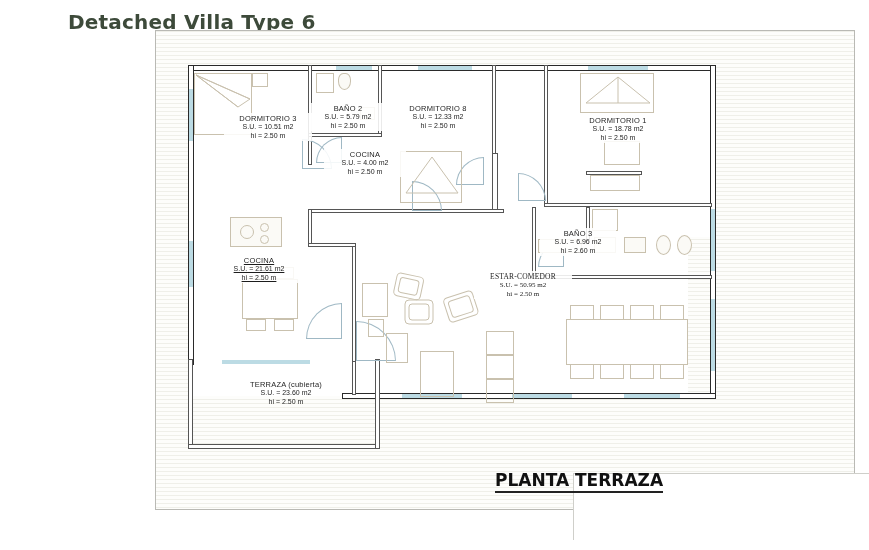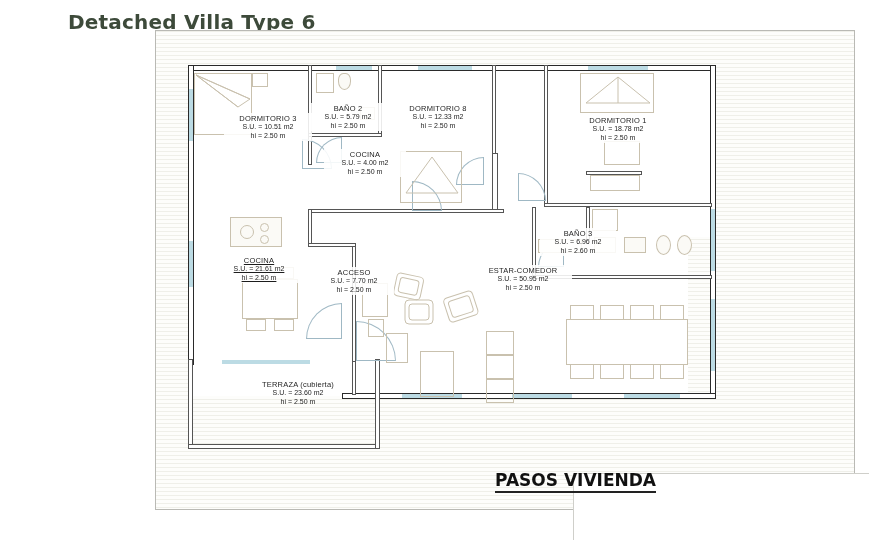--- a/index.html
+++ b/index.html
@@ -235,34 +235,29 @@
     <div>S.U. = 6.96 m2</div>
     <div>hi = 2.60 m</div>
   </div>
 
   <div class="rlab" style="left:60px;top:224px;width:80px;text-decoration:underline;">
     <div class="nm">COCINA</div>
     <div>S.U. = 21.61 m2</div>
     <div>hi = 2.50 m</div>
   </div>
 
-  <div class="rlab" style="left:158px;top:236px;width:74px;">
-    <div class="nm">ACCESO</div>
-    <div>S.U. = 7.70 m2</div>
-    <div>hi = 2.50 m</div>
-  </div>
-
-  <div class="rlab" style="left:318px;top:234px;width:92px;">
+
+  <div class="rlab" style="left:318px;top:240px;width:92px;font-family:Liberation Serif, serif;">
     <div class="nm">ESTAR-COMEDOR</div>
     <div>S.U. = 50.95 m2</div>
     <div>hi = 2.50 m</div>
   </div>
 
-  <div class="rlab" style="left:84px;top:348px;width:110px;background:transparent;">
+  <div class="rlab" style="left:72px;top:348px;width:110px;background:transparent;">
     <div class="nm">TERRAZA (cubierta)</div>
     <div>S.U. = 23.60 m2</div>
     <div>hi = 2.50 m</div>
   </div>
 
   <div id="caption-panel"></div>
 </div>
 
-<div id="caption">PASOS VIVIENDA</div>
+<div id="caption">PLANTA TERRAZA</div>
 
 </body></html>

